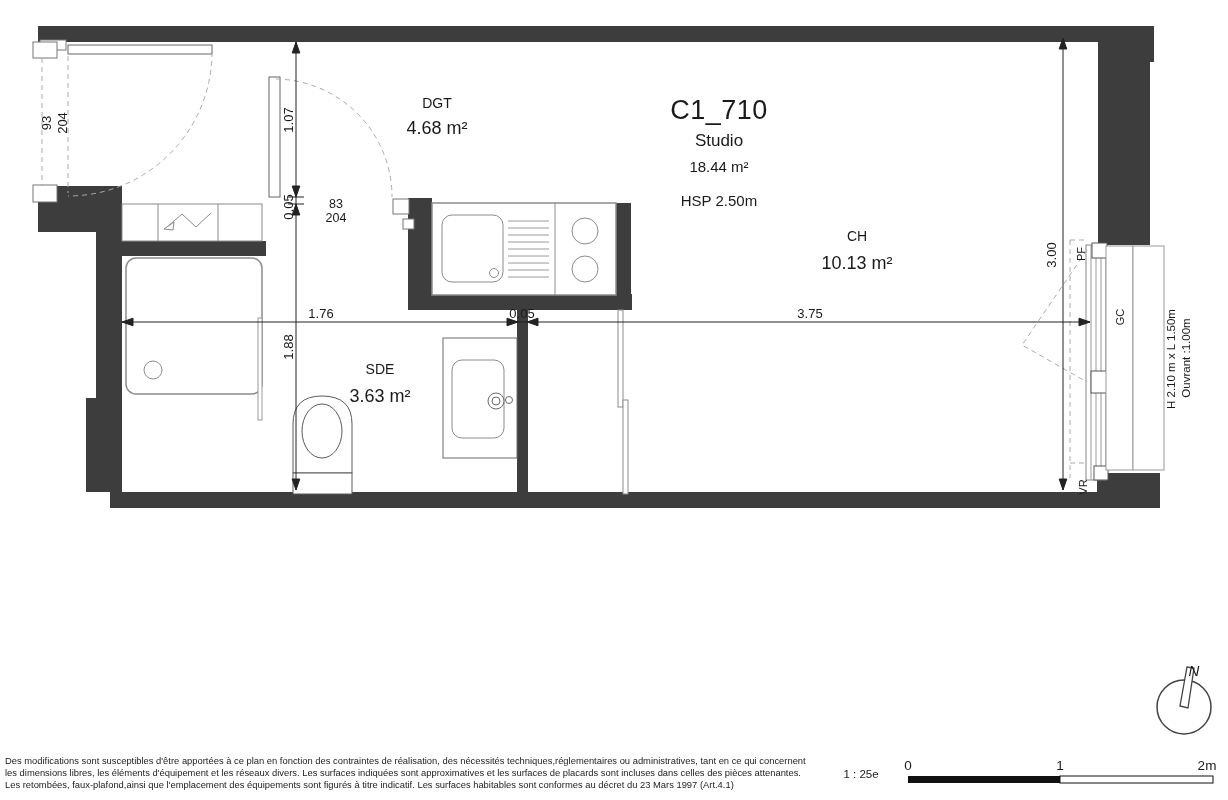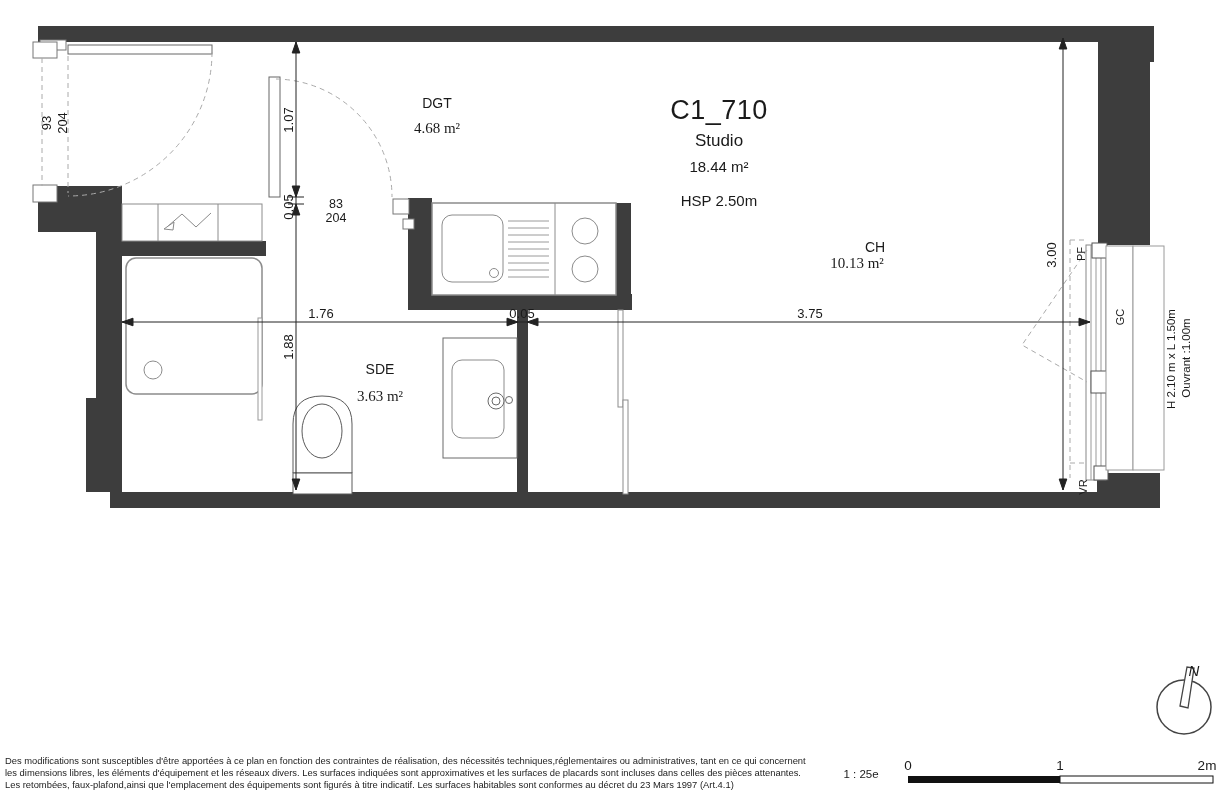--- a/index.html
+++ b/index.html
@@ -5,21 +5,21 @@
   html,body{margin:0;padding:0;background:#fff;}
   #plan{position:relative;width:1228px;height:800px;background:#fff;overflow:hidden;
         font-family:"Liberation Sans",sans-serif;color:#111;}
   #linework{position:absolute;left:0;top:0;}
   .lbl{position:absolute;transform:translate(-50%,-50%);white-space:nowrap;color:#1a1a1a;}
   .rot{transform:translate(-50%,-50%) rotate(-90deg);}
   .title-code{font-size:27px;font-weight:normal;letter-spacing:.5px;}
   .title-type{font-size:17px;}
   .title-meta{font-size:15px;}
   .room-name{font-size:14px;}
-  .room-area{font-size:15px;font-family:Liberation Serif, serif;}
+  .room-area{font-size:18px;}
   .dim{font-size:13px;}
   .doorlbl{font-size:12.5px;line-height:13px;text-align:center;}
   .winlbl{font-size:11px;}
   .wintext{font-size:11.5px;}
   .scale-num{font-size:13.5px;}
   .scale-ratio{font-size:11.5px;}
   .north-n{font-size:15px;font-style:italic;}
   .disc{position:absolute;font-size:9.4px;color:#222;white-space:nowrap;}
 </style>
 </head>
@@ -153,21 +153,21 @@
 
   <div class="lbl title-code" style="left:719px;top:110px;">C1_710</div>
   <div class="lbl title-type" style="left:719px;top:141px;">Studio</div>
   <div class="lbl title-meta" style="left:719px;top:166px;">18.44 m²</div>
   <div class="lbl title-meta" style="left:719px;top:200px;">HSP 2.50m</div>
 
   <div class="lbl room-name" style="left:437px;top:103px;">DGT</div>
   <div class="lbl room-area" style="left:437px;top:128px;">4.68 m²</div>
   <div class="lbl room-name" style="left:380px;top:369px;">SDE</div>
   <div class="lbl room-area" style="left:380px;top:396px;">3.63 m²</div>
-  <div class="lbl room-name" style="left:875px;top:236px;margin-top:11px;">CH</div>
+  <div class="lbl room-name" style="left:857px;top:236px;">CH</div>
   <div class="lbl room-area" style="left:857px;top:263px;">10.13 m²</div>
 
   <div class="lbl dim rot" style="left:288px;top:120px;">1.07</div>
   <div class="lbl dim rot" style="left:288px;top:207px;">0.05</div>
   <div class="lbl dim rot" style="left:288px;top:347px;">1.88</div>
   <div class="lbl dim" style="left:321px;top:313px;">1.76</div>
   <div class="lbl dim" style="left:522px;top:313px;">0.05</div>
   <div class="lbl dim" style="left:810px;top:313px;">3.75</div>
   <div class="lbl dim rot" style="left:1051px;top:255px;">3.00</div>
 

